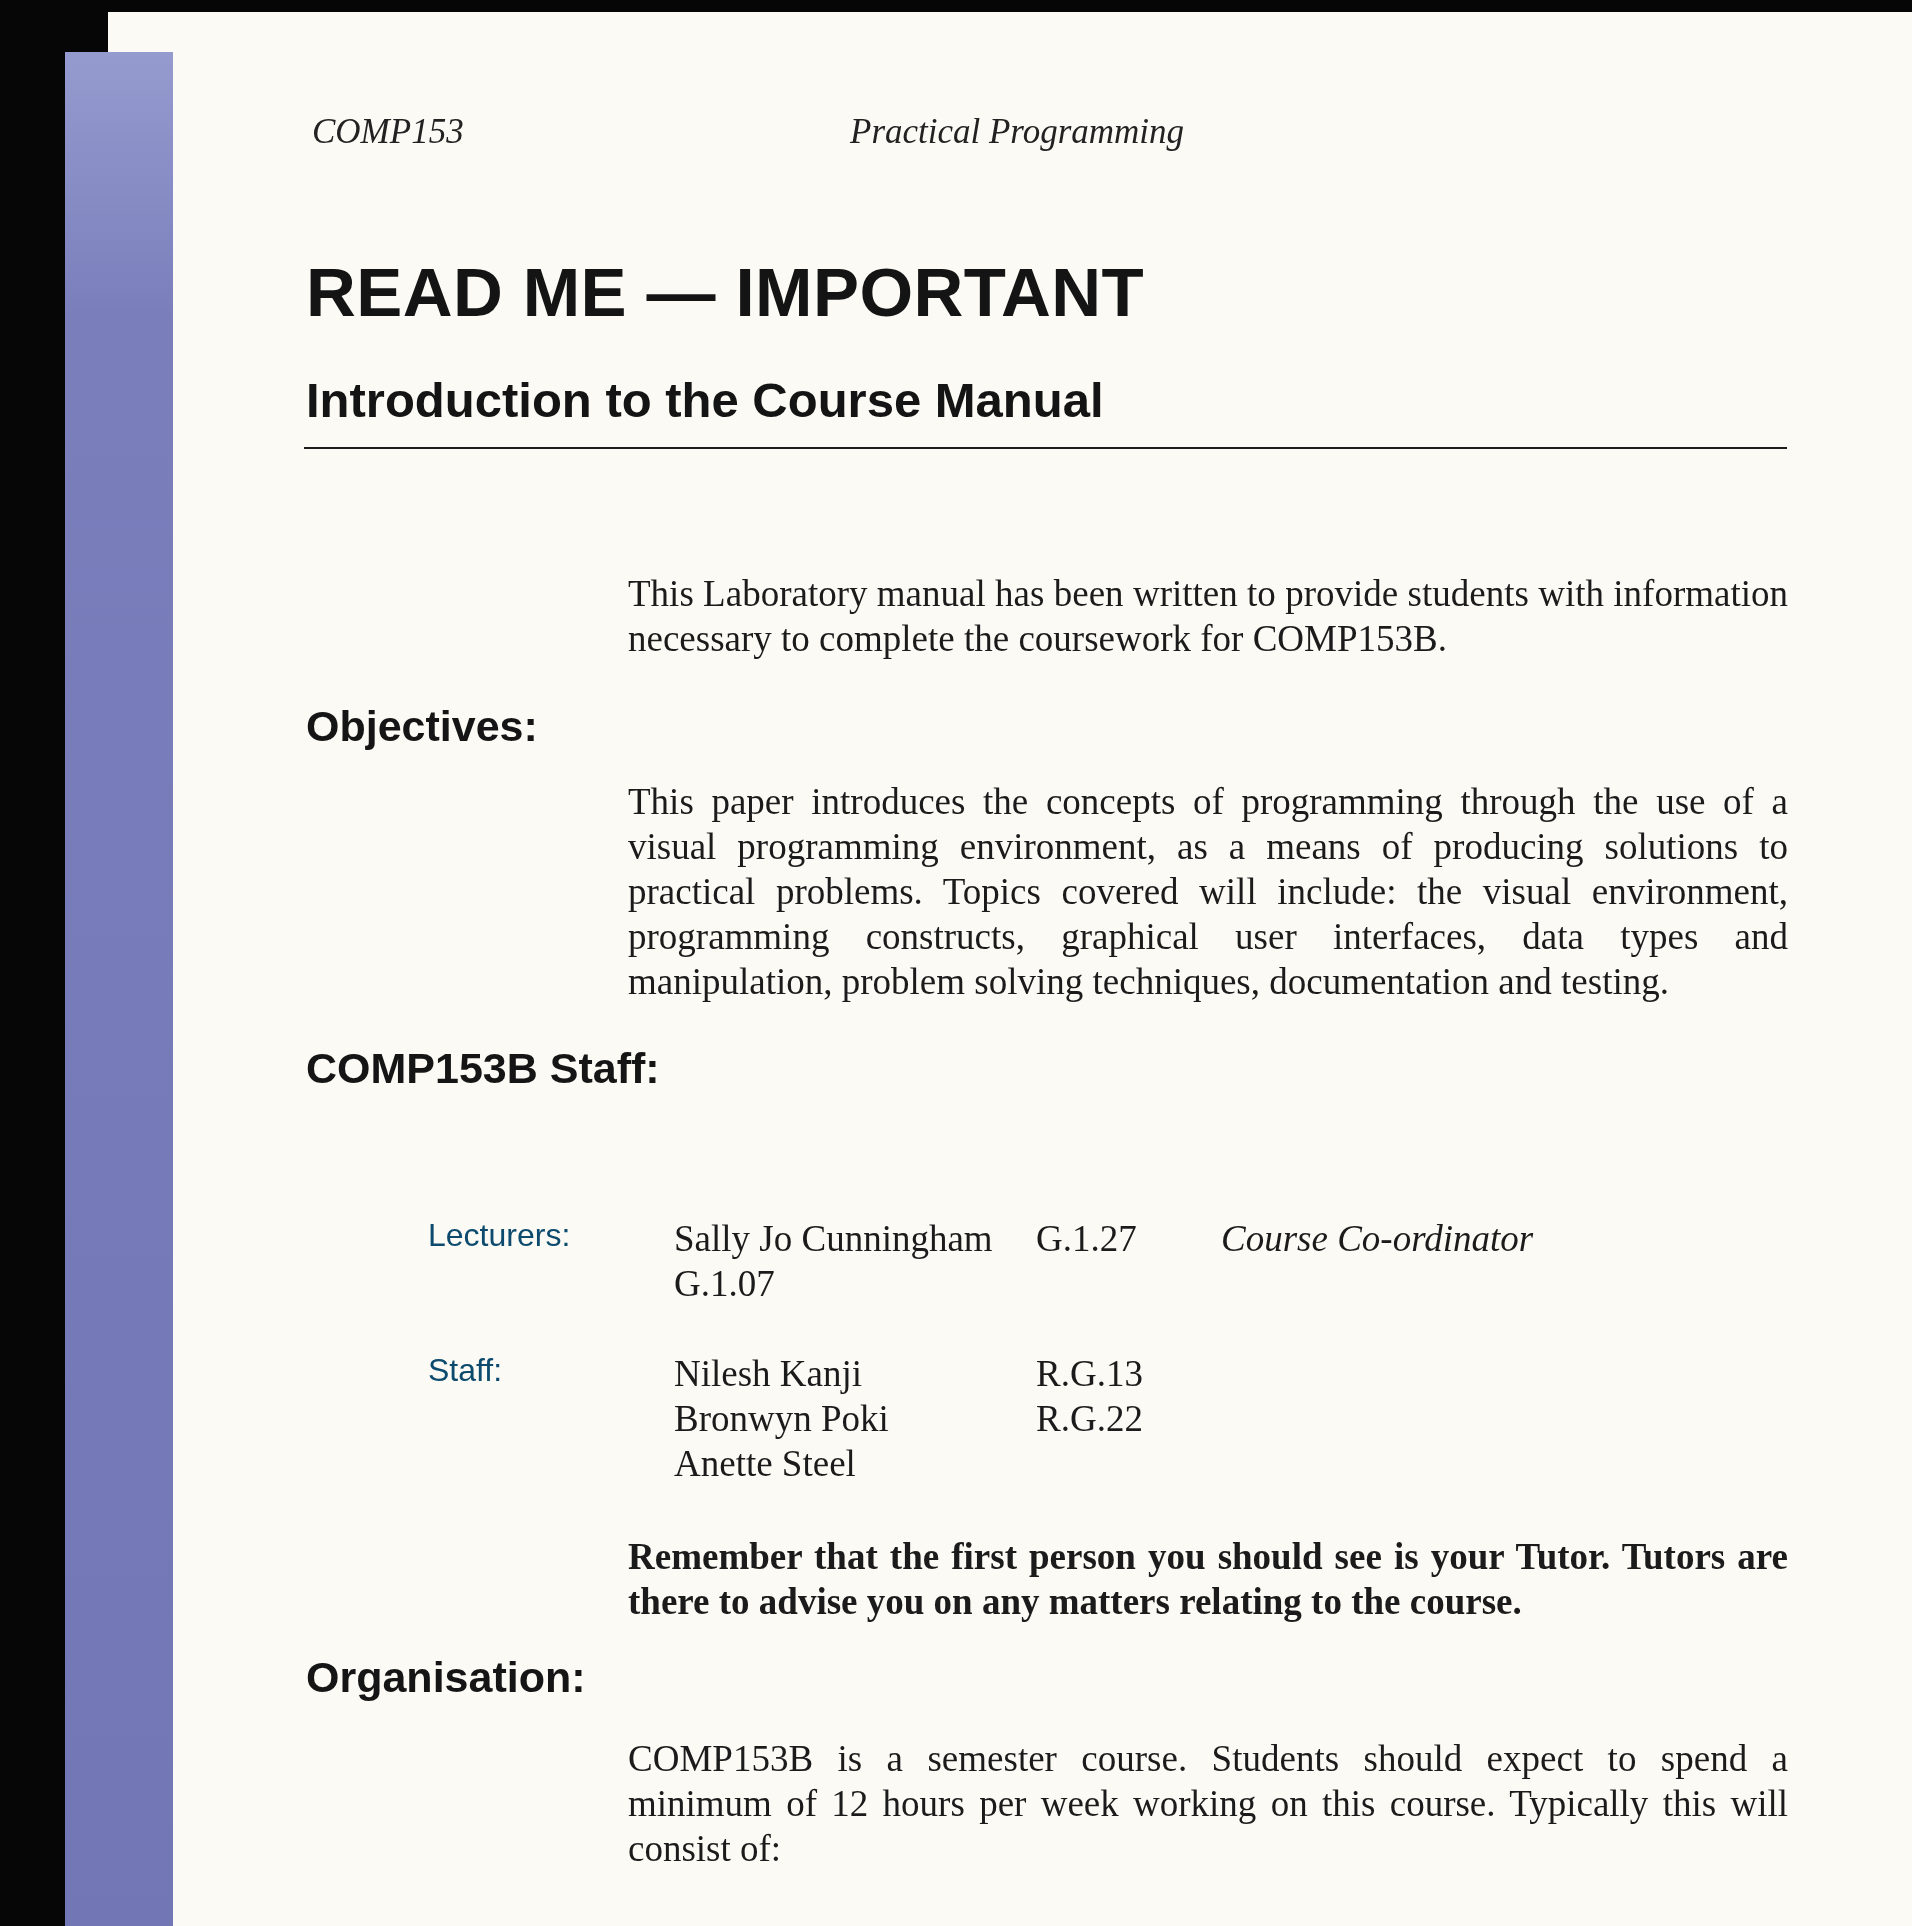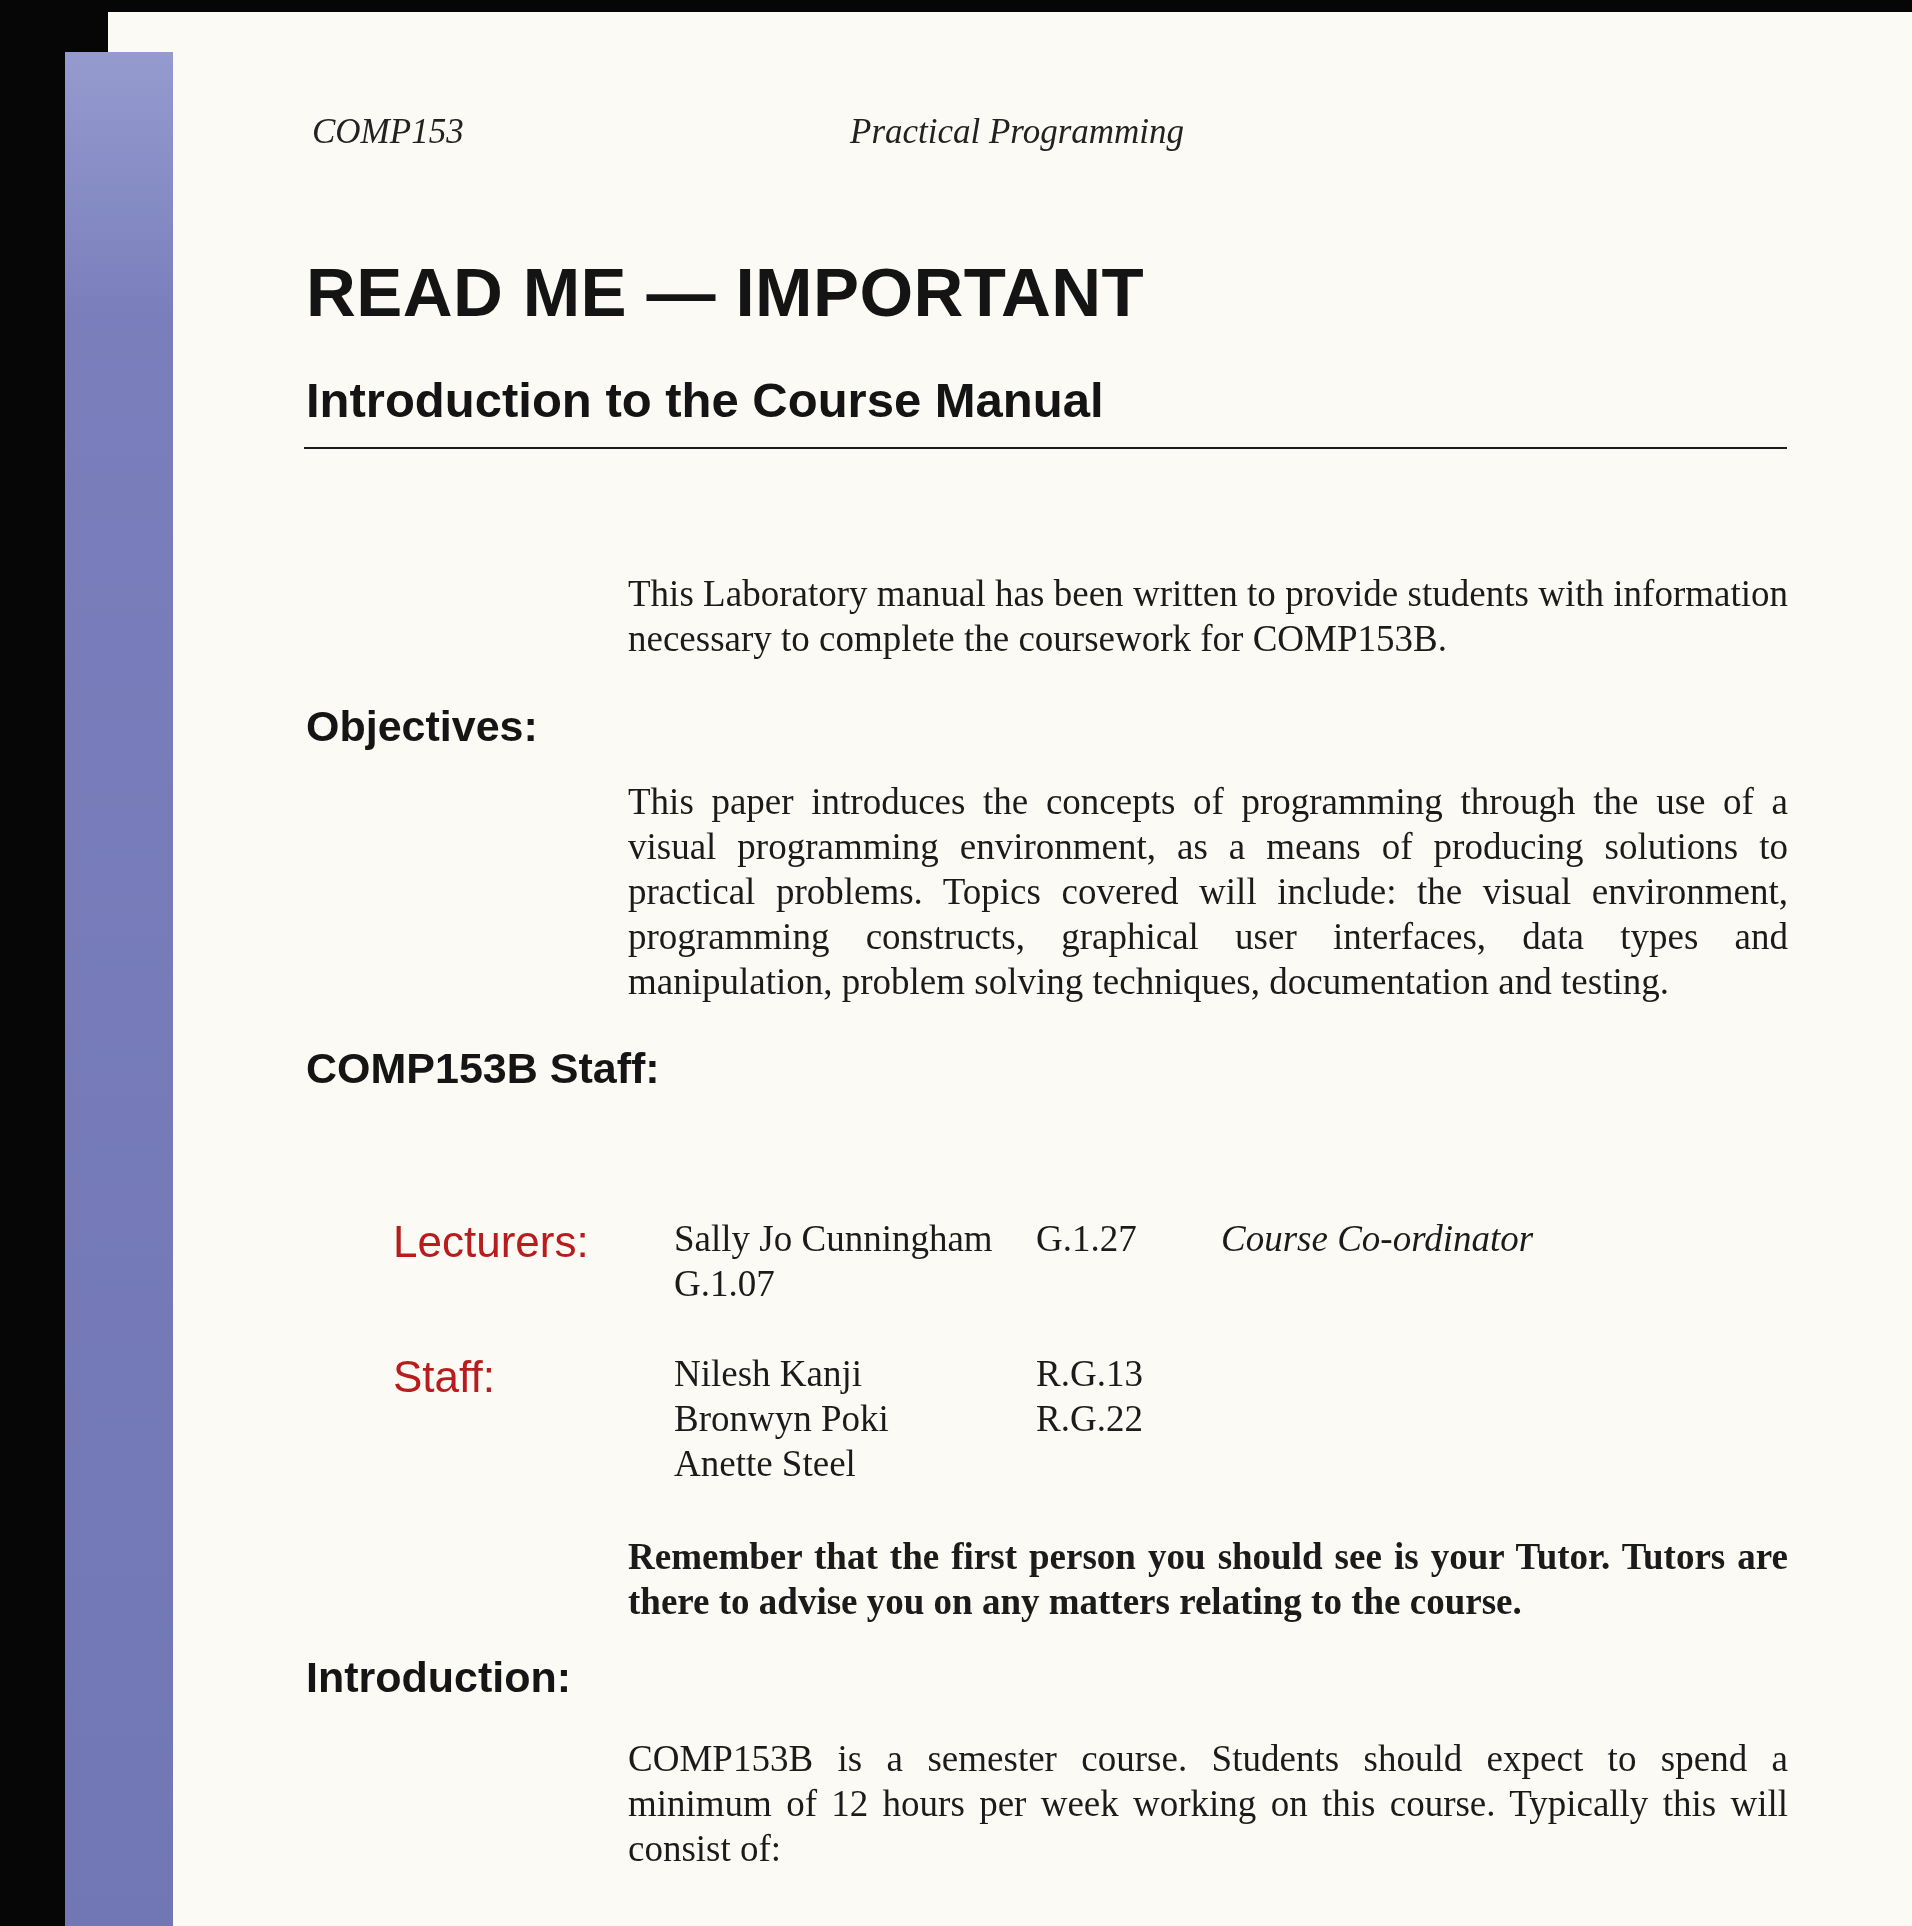--- a/index.html
+++ b/index.html
@@ -32,21 +32,21 @@
 
   .para {
     font-size:37px; line-height:45px; text-align:justify; color:#1b1b1b;
   }
   .h2 {
     font-family:"Liberation Sans", sans-serif; font-weight:700;
     font-size:43px; color:#151515; white-space:nowrap;
   }
   .label {
     font-family:"Liberation Sans", sans-serif; font-weight:400;
-    font-size:44px; color:#b91c1c;
+    font-size:32px; color:#0c4a6e;margin-left:35px;
   }
   .staff-row {
     display:grid; grid-template-columns:362px 185px auto;
     font-size:37px; line-height:45px;
   }
   .role { font-style:italic; }
   .note { font-weight:700; }
   .hours-row {
     display:grid; grid-template-columns:455px auto;
     font-size:37px; line-height:45px;
@@ -105,21 +105,21 @@
       </div>
       <div class="staff-row">
         <span>Anette Steel</span>
         <span></span>
         <span class="role"></span>
       </div>
     </div>
 
     <div class="abs para note" style="left:520px; top:1522px; width:1160px;">Remember that the first person you should see is your Tutor. Tutors are there to advise you on any matters relating to the course.</div>
 
-    <div class="abs h2" style="left:198px; top:1641px;">Introduction:</div>
+    <div class="abs h2" style="left:198px; top:1641px;">Organisation:</div>
 
     <div class="abs para" style="left:520px; top:1724px; width:1160px;">COMP153B is a semester course. Students should expect to spend a minimum of 12 hours per week working on this course. Typically this will consist of:</div>
 
     <div class="abs" style="left:566px; top:1907px; width:925px;">
       <div class="hours-row">
         <span>Lectures</span>
         <span>2 hrs</span>
       </div>
 
     </div>

